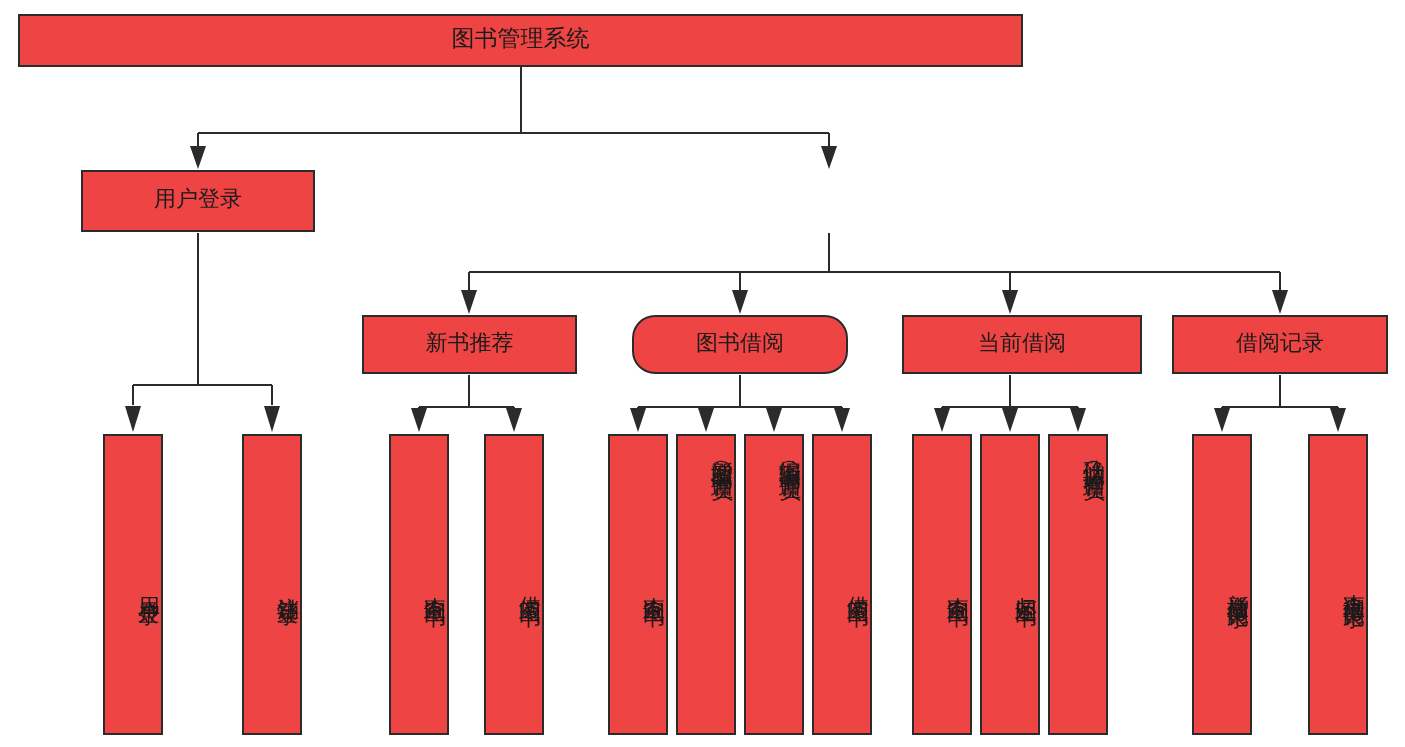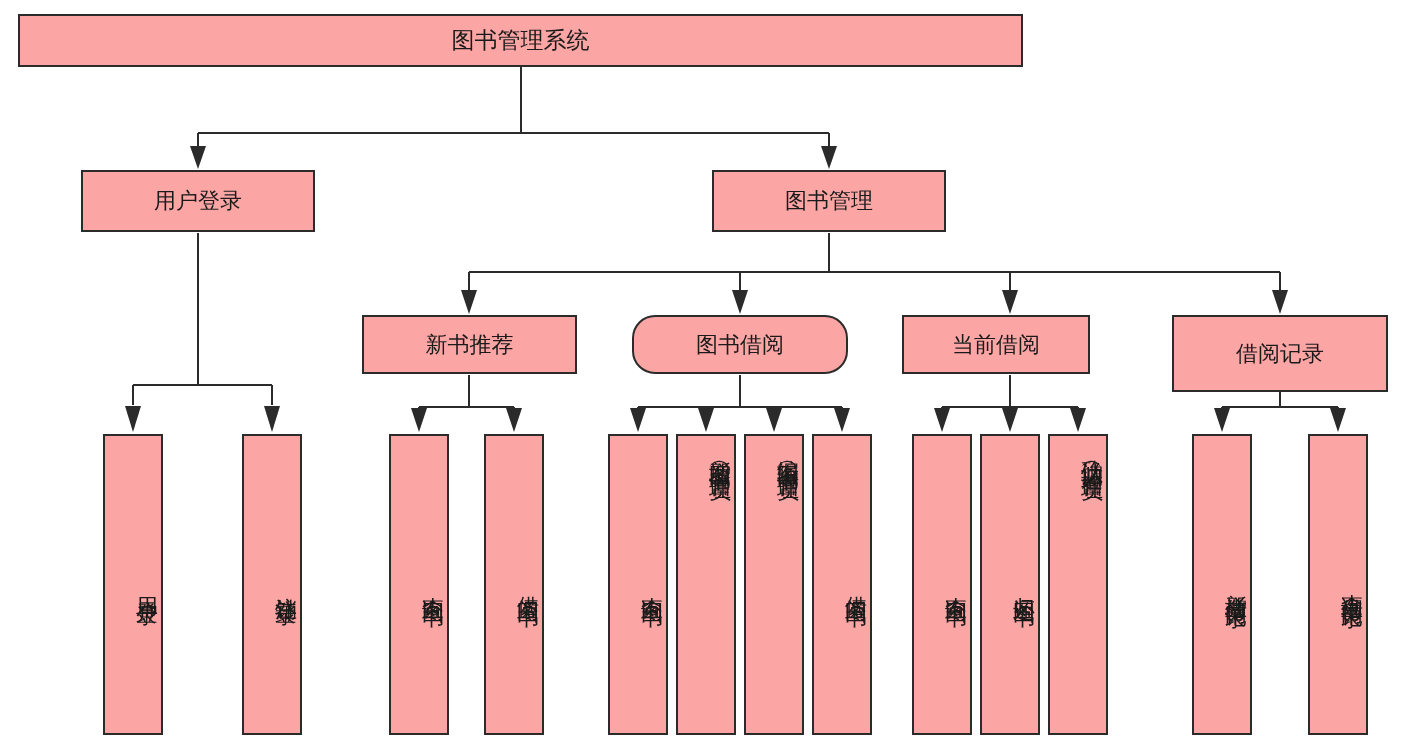--- a/index.html
+++ b/index.html
@@ -34,27 +34,28 @@
   }
   #wires polygon.arrowhead {
     fill: #2b2b2b;
     stroke: none;
   }
 
   
   .node {
     position: absolute;
     border: 2.6px solid #2b2b2b;
-    background: #fca5a5;
+    background: #ef4444;
     color: #1a1a1a;
     display: flex;
     align-items: center;
     justify-content: center;
     text-align: right;
     line-height: 1.25;
+    font-family: Liberation Mono, monospace;
   }
   .node.root {
     font-size: 23px;
   }
   .node.level2 {
     font-size: 22px;
   }
   .node.level3 {
     font-size: 22px;
   }
@@ -160,37 +161,34 @@
   </svg>
 
   <div class="node root" style="left:18px; top:14px; width:1005px; height:53px;">
     <span>图书管理系统</span>
   </div>
 
   <div class="node level2" style="left:81px; top:170px; width:234px; height:62px;">
     <span>用户登录</span>
   </div>
 
-  <div class="node level2" style="left:712px; top:170px; width:234px; height:62px;">
-    <span>图书管理</span>
-  </div>
 
   <div class="node level3" style="left:362px; top:315px; width:215px; height:59px;">
     <span>新书推荐</span>
   </div>
 
   <div class="node level3" style="left:632px; top:315px; width:216px; height:59px;border-radius:23px;">
     <span>图书借阅</span>
   </div>
 
-  <div class="node level3" style="left:902px; top:315px; width:188px; height:59px;">
+  <div class="node level3" style="left:902px; top:315px; width:240px; height:59px;">
     <span>当前借阅</span>
   </div>
 
-  <div class="node level3" style="left:1172px; top:315px; width:216px; height:77px;">
+  <div class="node level3" style="left:1172px; top:315px; width:216px; height:59px;">
     <span>借阅记录</span>
   </div>
 
   <div class="node leaf" style="left:103px; top:434px; width:60px; height:301px;">
     <span class="leaf-text">用户登录</span>
   </div>
   <div class="node leaf" style="left:242px; top:434px; width:60px; height:301px;">
     <span class="leaf-text">注销登录</span>
   </div>
 

